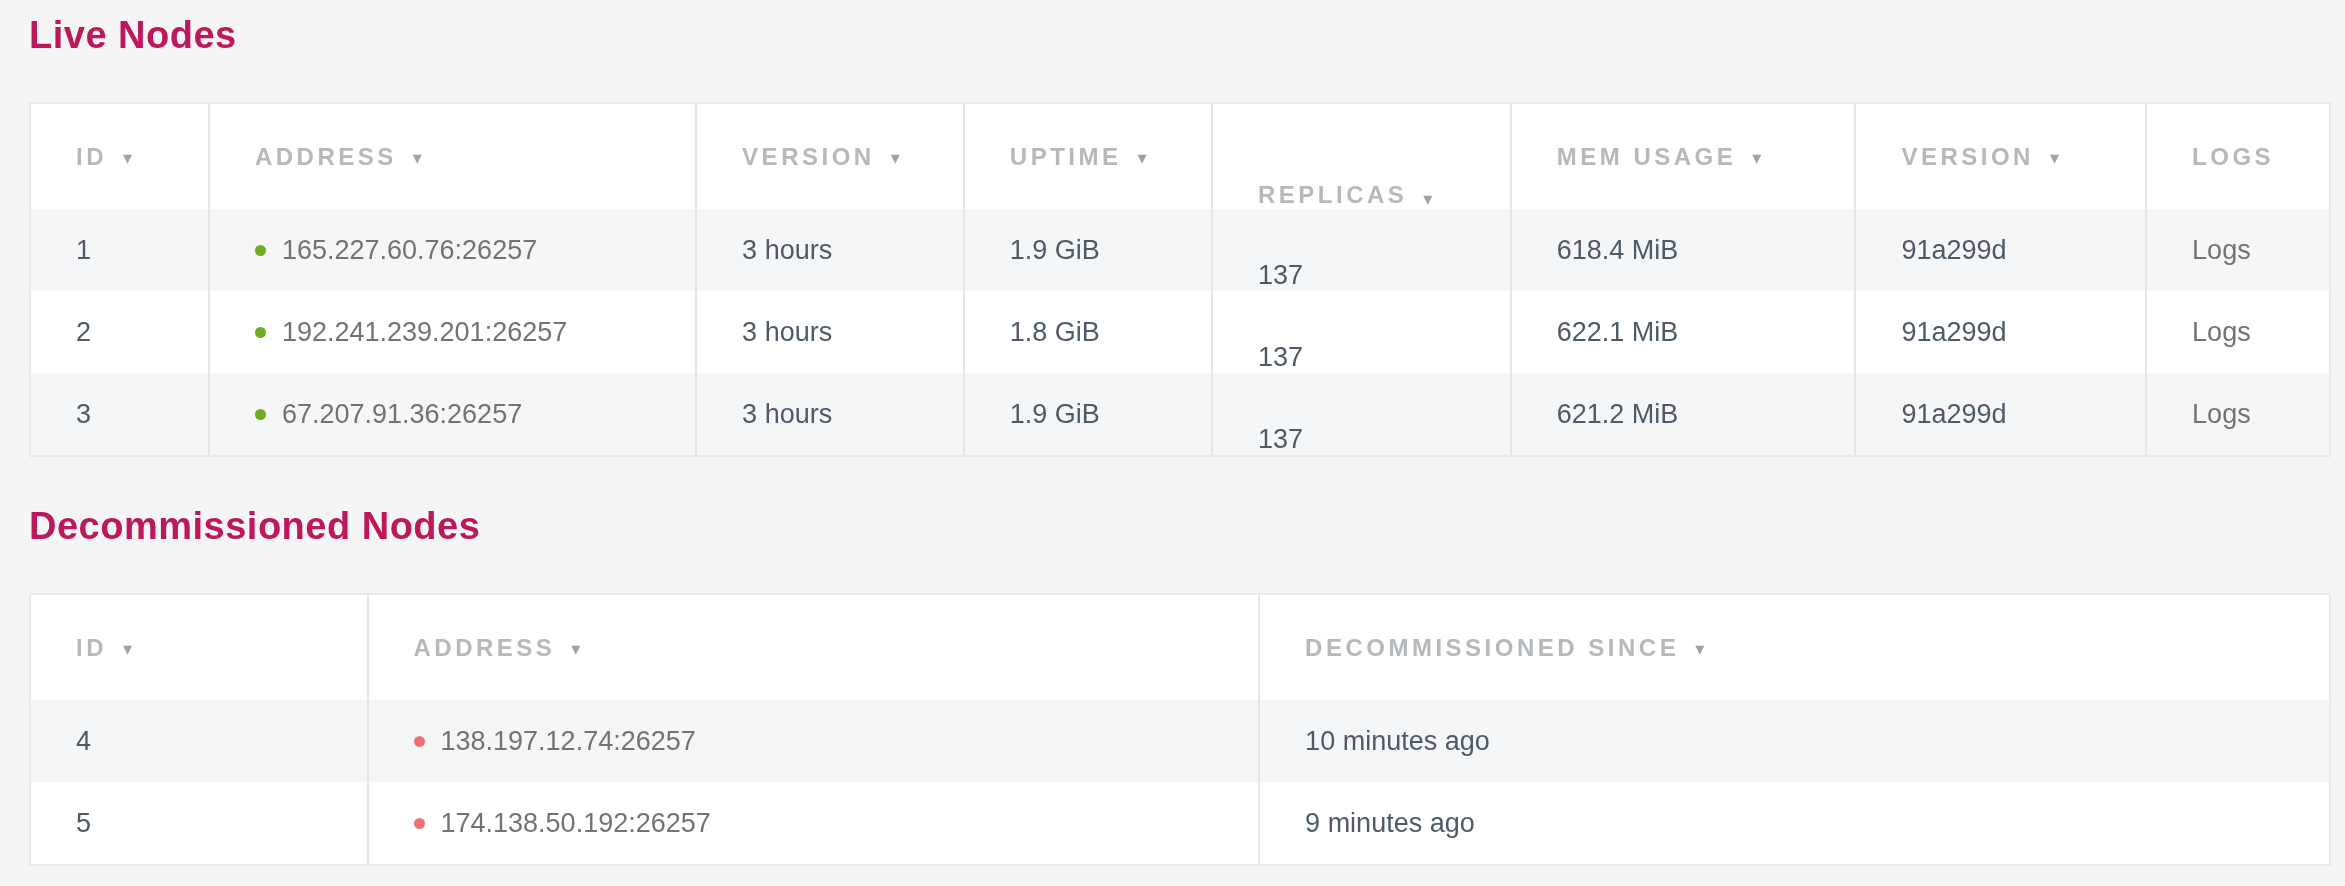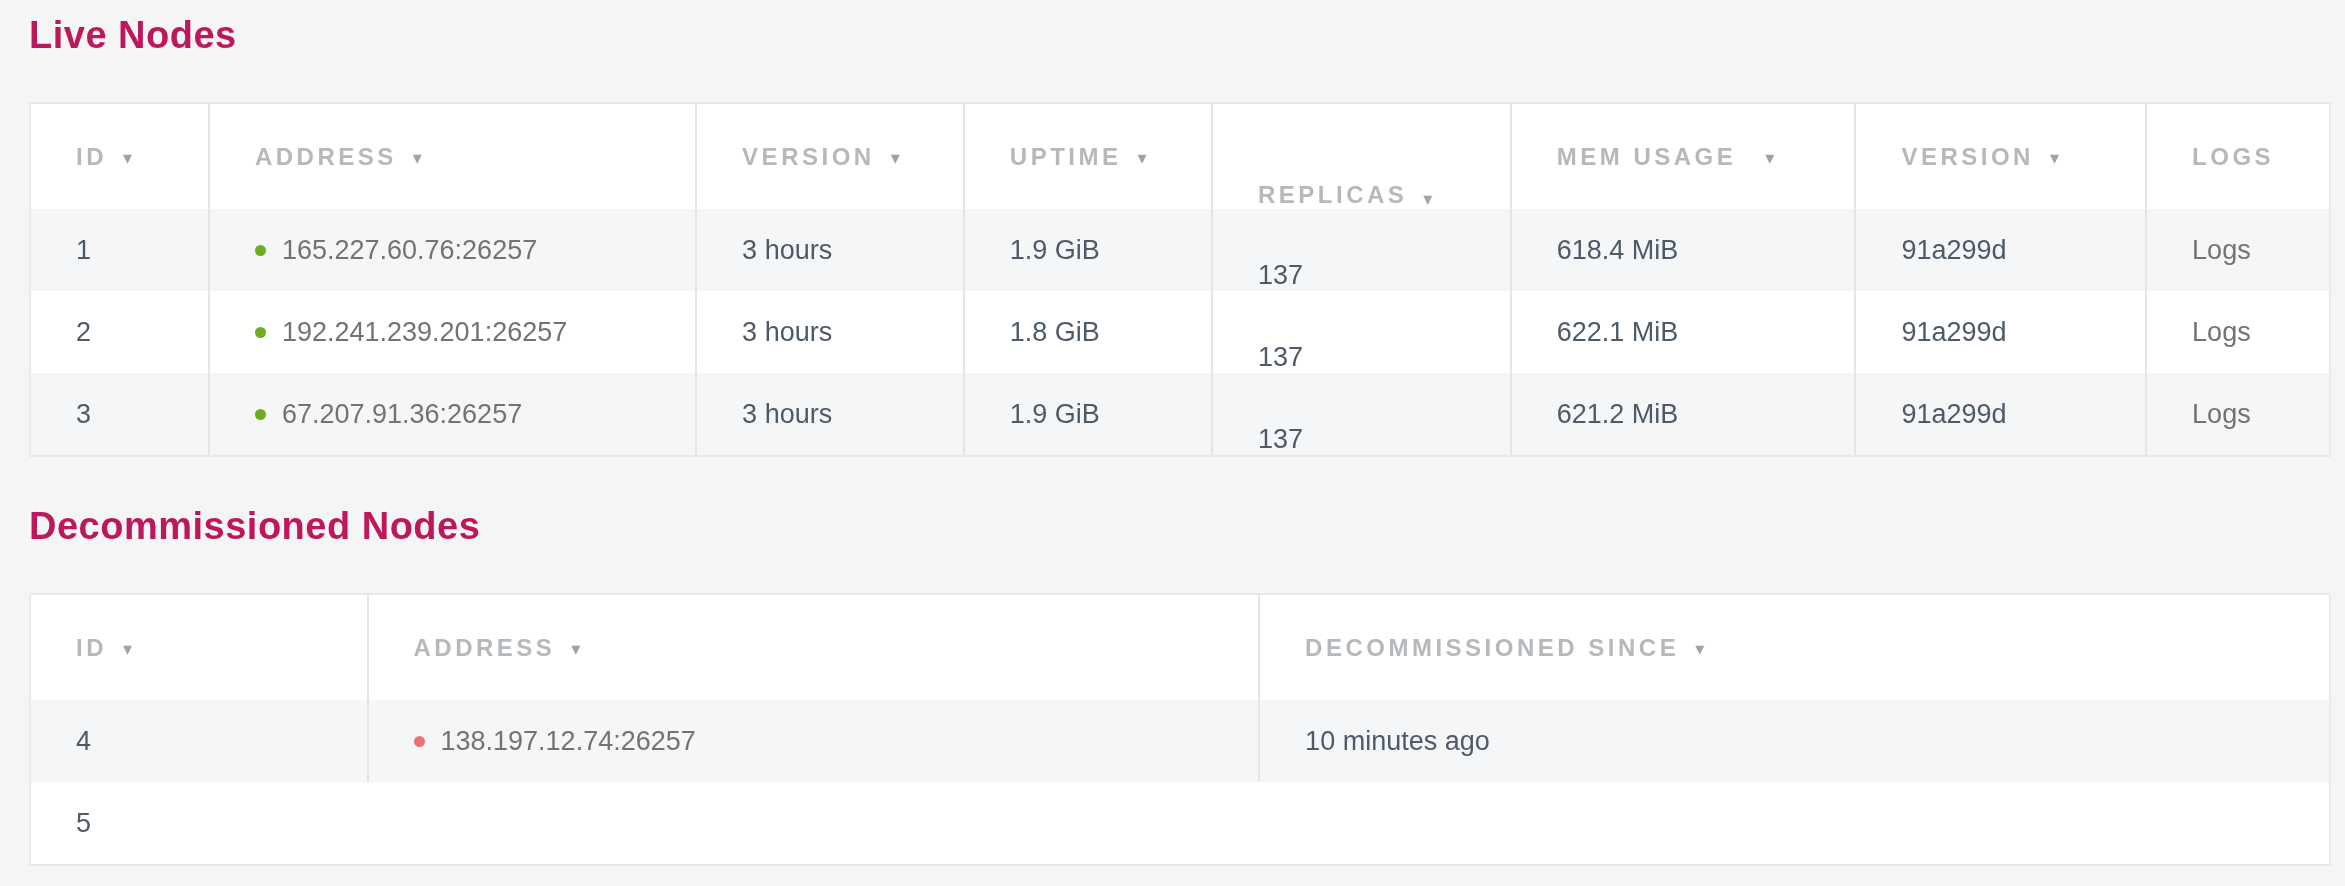--- a/index.html
+++ b/index.html
@@ -68,21 +68,21 @@
   }
   .dot-live { background: #6ead1d; }
   .dot-decommissioned { background: #ee7073; }
 
   
   .lc0 { width: 7.7%; }
   .lc1 { width: 21.2%; }
   .lc2 { width: 11.65%; }
   .lc3 { width: 10.8%; }
   .lc4 { width: 13.0%; align-items: flex-end; }
-  .lc5 { width: 15.0%; gap: 13px; }
+  .lc5 { width: 15.0%; }
   .lc6 { width: 12.65%; }
   .lc7 { width: 8.0%; }
 
   
   .dc0 { width: 14.6%; }
   .dc1 { width: 38.8%; }
   .dc2 { width: 46.6%; }
 </style>
 </head>
 <body>
@@ -203,18 +203,23 @@
           <div class="td dc0">4</div>
           <div class="td dc1">
             <span class="dot dot-decommissioned"></span>
             <a class="link">138.197.12.74:26257</a>
           </div>
           <div class="td dc2">10 minutes ago</div>
         </div>
 
         <div class="tr">
           <div class="td dc0">5</div>
+          <div class="td dc1">
+            <span class="dot dot-decommissioned"></span>
+            <a class="link">174.138.50.192:26257</a>
+          </div>
+          <div class="td dc2">9 minutes ago</div>
         </div>
       </div>
     </div>
   </section>
 
 </div>
 
 </body></html>

